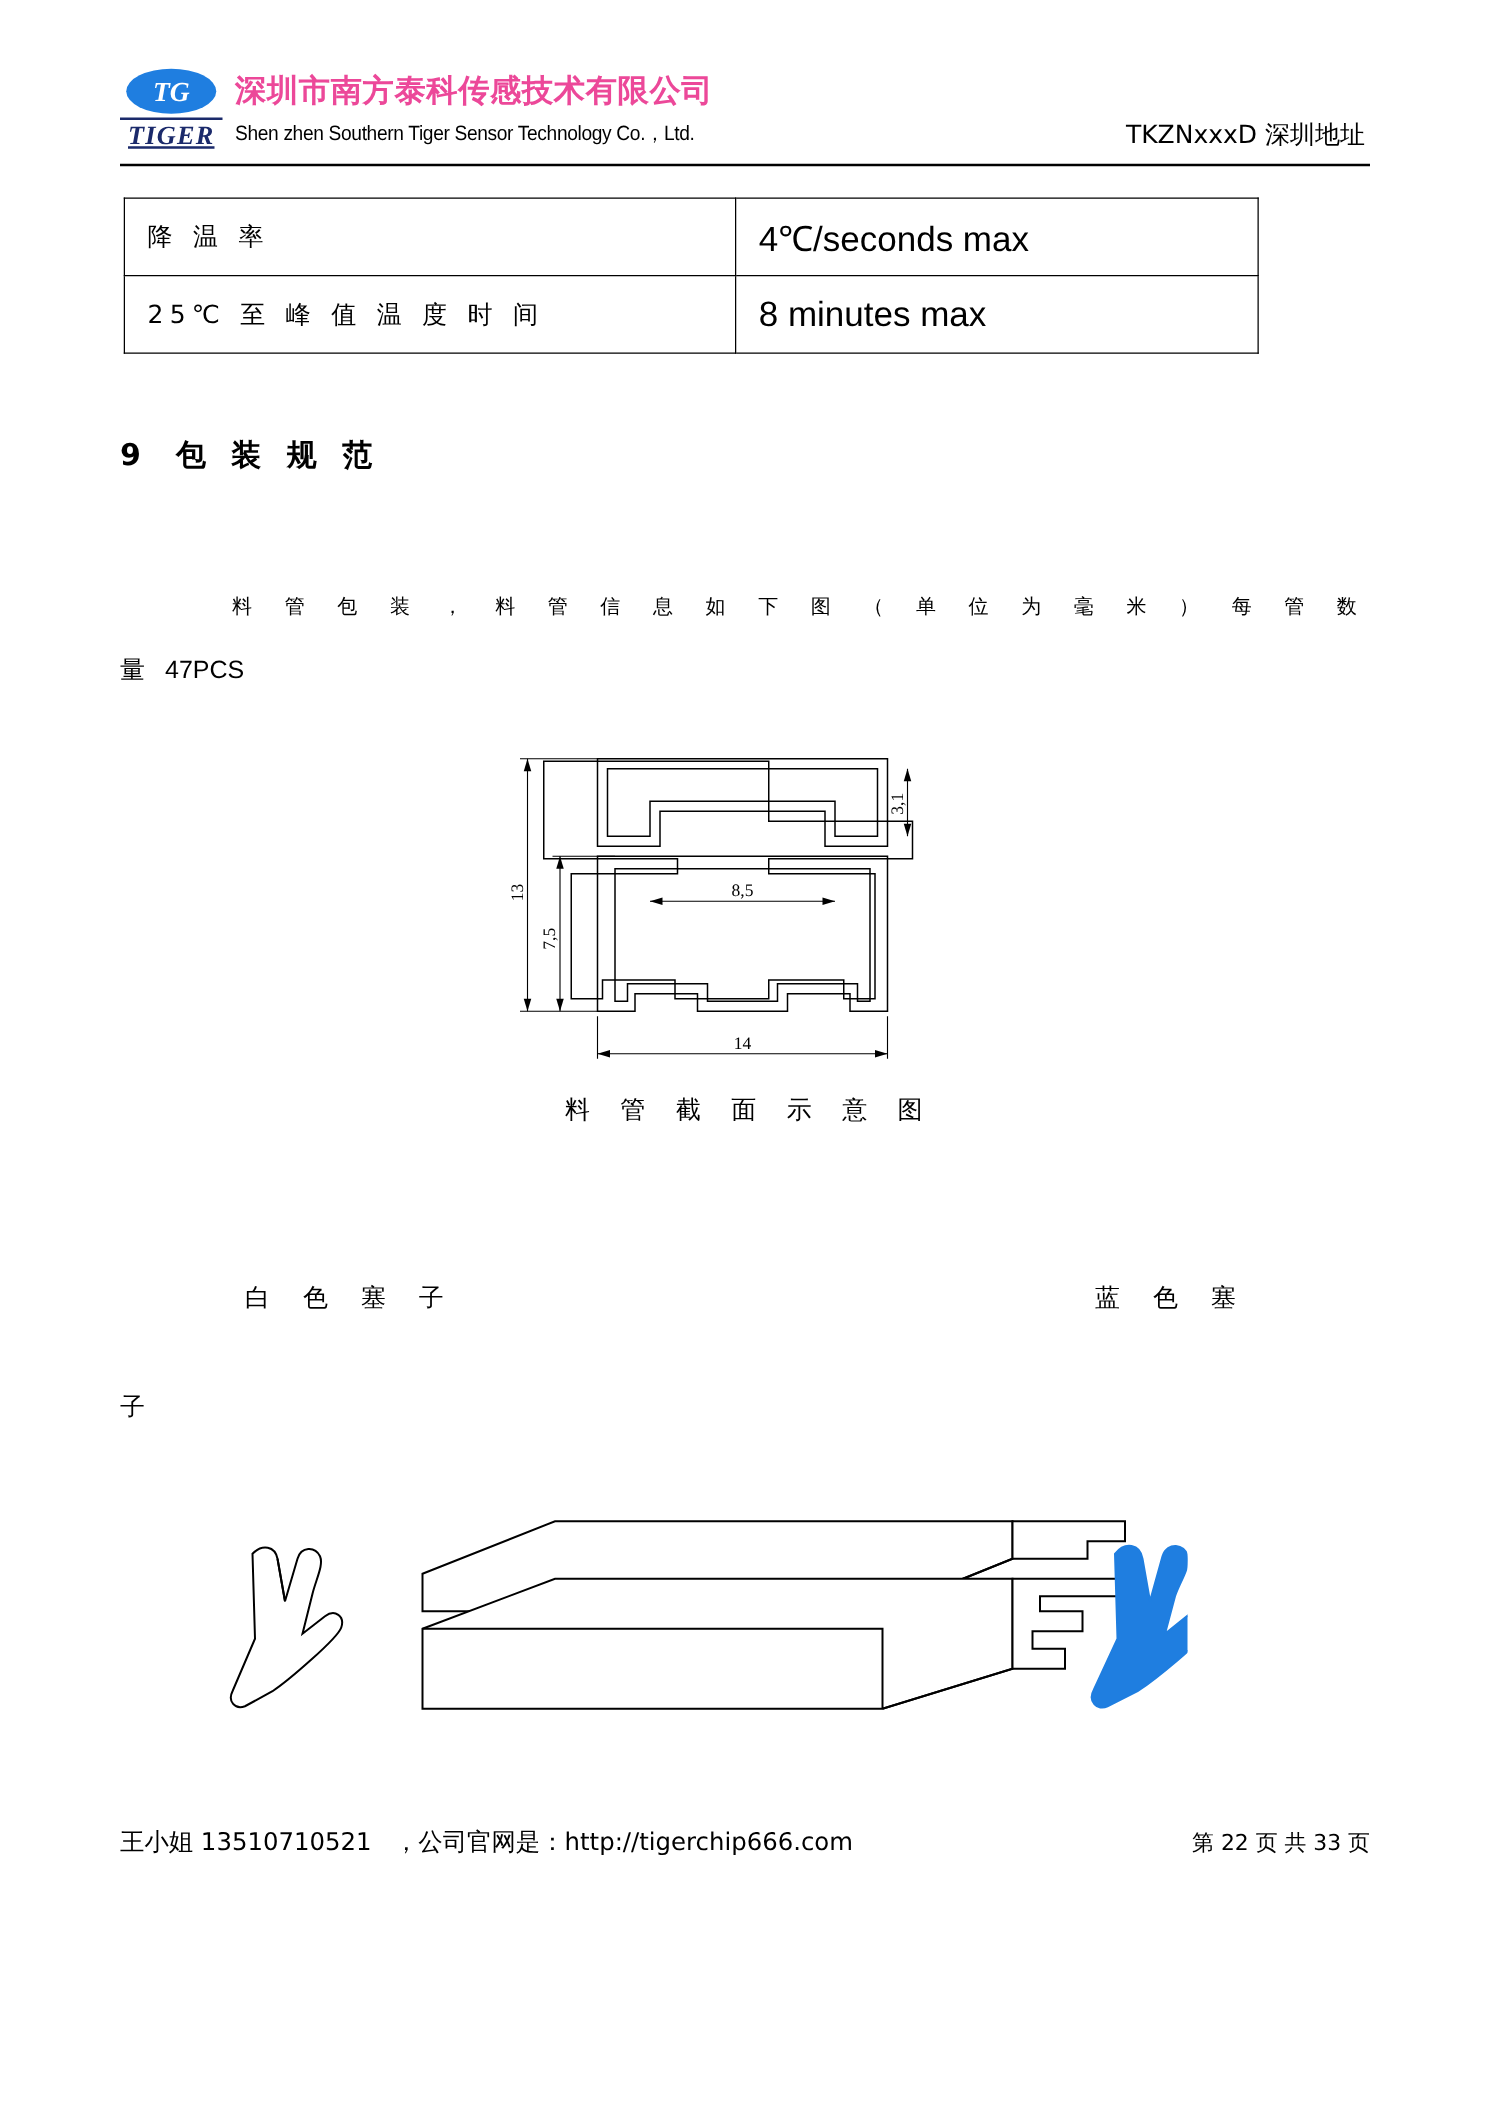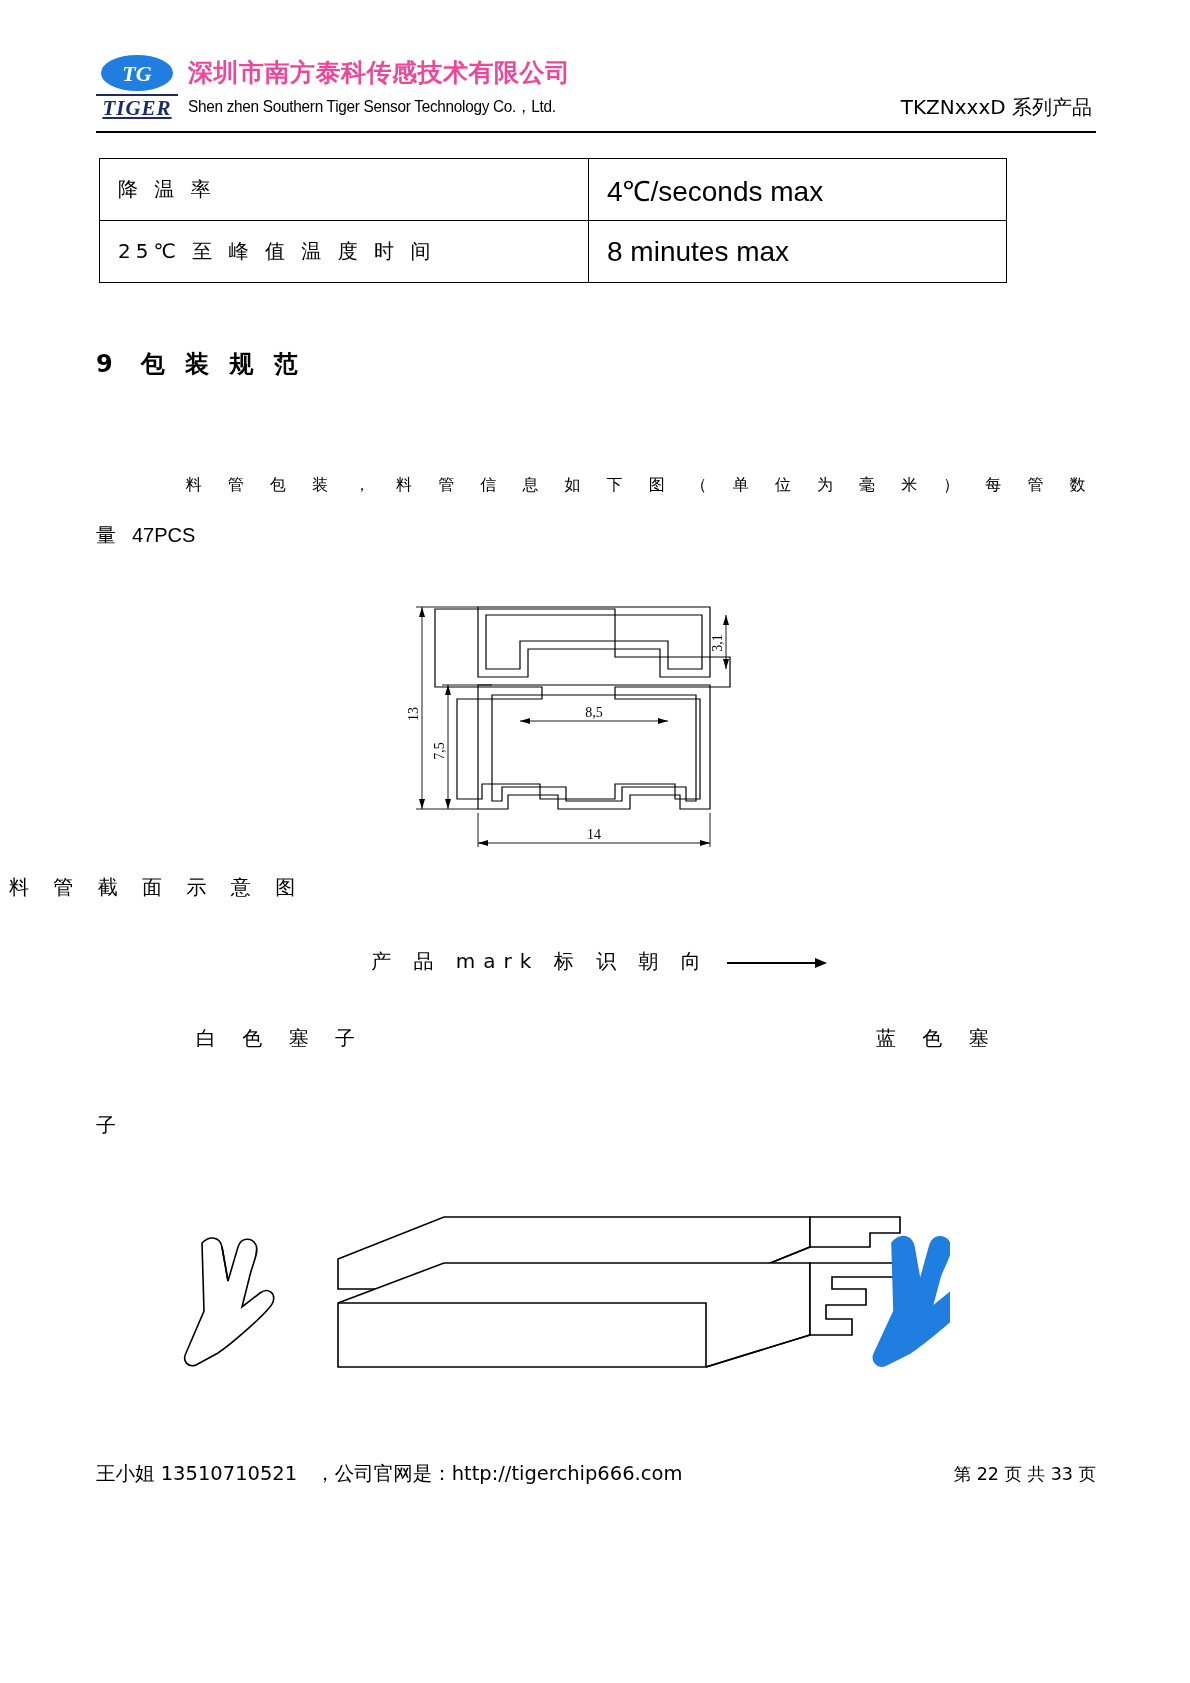--- a/index.html
+++ b/index.html
@@ -183,21 +183,21 @@
     left: 400px;
     top: 599px;
     width: 390px;
     height: 270px;
   }
 
   .caption1 {
     position: absolute;
     left: 0; right: 0;
     top: 874px;
-    text-align: left;
+    text-align: center;
     font-family: "DejaVu Sans", sans-serif;
     font-size: 20px;
     letter-spacing: 9px;
     text-indent: 9px;
   }
   .caption2 {
     position: absolute;
     left: 0; right: 0;
     top: 948px;
     text-align: center;
@@ -281,21 +281,21 @@
         <svg width="74" height="40" viewBox="0 0 74 40">
           <ellipse cx="37" cy="19" rx="36" ry="18" fill="#1f7ee0"></ellipse>
           <text x="37" y="27" font-family="Liberation Serif, serif" font-size="22" font-weight="bold" font-style="italic" fill="#ffffff" text-anchor="middle">TG</text>
         </svg>
       </div>
       <div class="logo-underline"></div>
       <div class="logo-word">TIGER</div>
     </div>
     <div class="company-cn">深圳市南方泰科传感技术有限公司</div>
     <div class="company-en">Shen zhen Southern Tiger Sensor Technology Co.，Ltd.</div>
-    <div class="header-right">TKZNxxxD 系列产品</div>
+    <div class="header-right">TKZNxxxD 深圳地址</div>
   </div>
   <div class="header-rule"></div>
 
   <table class="spec-table">
     <tbody>
         <tr>
       <td class="col-label">降 温 率</td>
       <td class="col-value">4℃/seconds max</td>
     </tr>
     <tr>
@@ -369,28 +369,20 @@
         <text x="44" y="152" text-anchor="middle" transform="rotate(-90 44,152)">7,5</text>
         <text x="194" y="118" text-anchor="middle">8,5</text>
         <text x="322" y="44" text-anchor="middle" transform="rotate(-90 322,44)">3,1</text>
         <text x="194" y="240" text-anchor="middle">14</text>
       </g>
     </svg>
   </div>
 
   <div class="caption1">料 管 截 面 示 意 图</div>
 
-  <div class="caption2">
-    <span>产 品 mark 标 识 朝 向</span><span class="arrow-wrap">
-      <svg width="100" height="14" viewBox="0 0 100 14">
-        <line x1="0" y1="7" x2="92" y2="7" stroke="#000" stroke-width="2"></line>
-        <polygon points="100,7 88,2 88,12" fill="#000"></polygon>
-      </svg>
-    </span>
-  </div>
 
   <div class="label-white">白 色 塞 子</div>
   <div class="label-blue1">蓝 色 塞</div>
   <div class="label-blue2">子</div>
 
   <div class="tube-art">
     <svg width="840" height="190" viewBox="0 0 840 190">
 
       <g fill="#ffffff" stroke="#000" stroke-width="1.6">
         <path d="M92,58 C100,50 110,52 112,62 L118,96 L128,62

